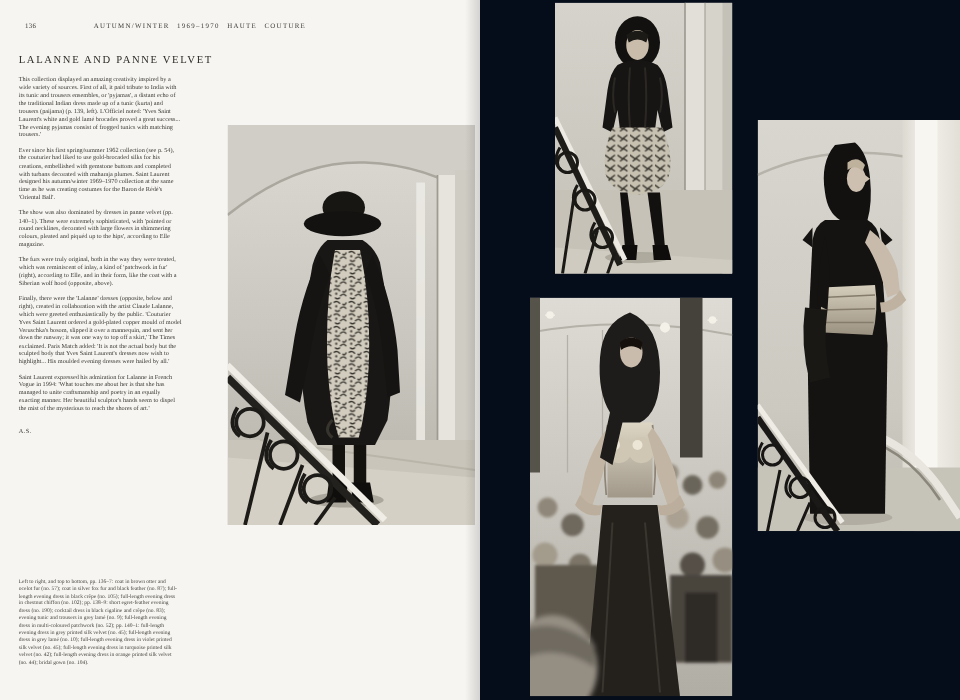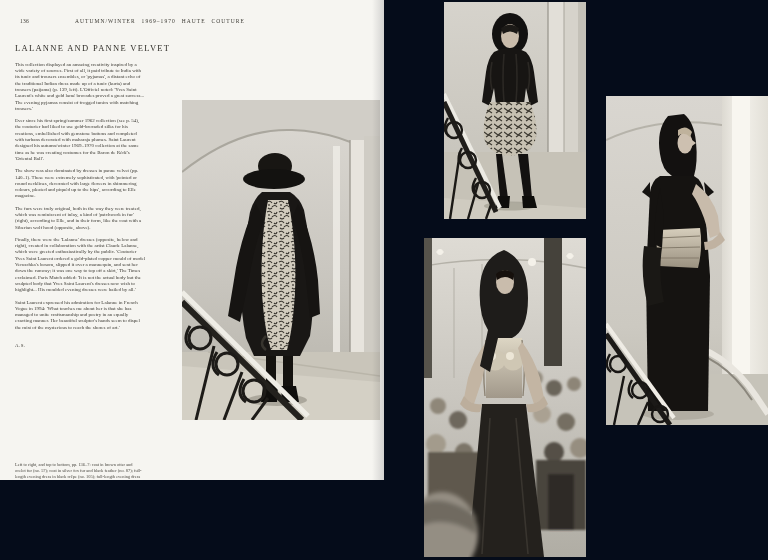--- a/index.html
+++ b/index.html
@@ -2,21 +2,21 @@
 <html><head>
 <meta charset="utf-8">
 <style>
   * { margin:0; padding:0; box-sizing:border-box; }
   html,body { width:768px; height:560px; }
   body { font-family:"Liberation Serif", serif; background:#050c1a; }
 
   .spread { position:relative; width:768px; height:560px; overflow:hidden; background:#050c1a; }
 
   
-  .page-left { position:absolute; left:0; top:0; width:384px; height:480px; background:#f6f5f1; overflow:hidden; }
+  .page-left { position:absolute; left:0; top:0; width:384px; height:560px; background:#f6f5f1; overflow:hidden; }
   .page-left-inner { position:absolute; left:0; top:0; width:768px; height:1120px;
                      transform:scale(0.5); transform-origin:0 0; }
   .gutter-shade { position:absolute; right:0; top:0; width:12px; height:560px;
                   background:linear-gradient(to right, rgba(30,32,40,0), rgba(30,32,40,0.16)); z-index:5; }
 
   .page-number { position:absolute; left:40px; top:36px; font-size:11px; letter-spacing:0.6px; color:#3c3a34; }
   .running-header { position:absolute; left:150px; top:36px; font-size:11px; letter-spacing:2.1px;
                     word-spacing:7px; color:#3c3a34; white-space:nowrap; }
   .section-title { position:absolute; left:30px; top:86px; font-size:17px; font-weight:400;
                    letter-spacing:2.6px; color:#2e2c27; white-space:nowrap; }

